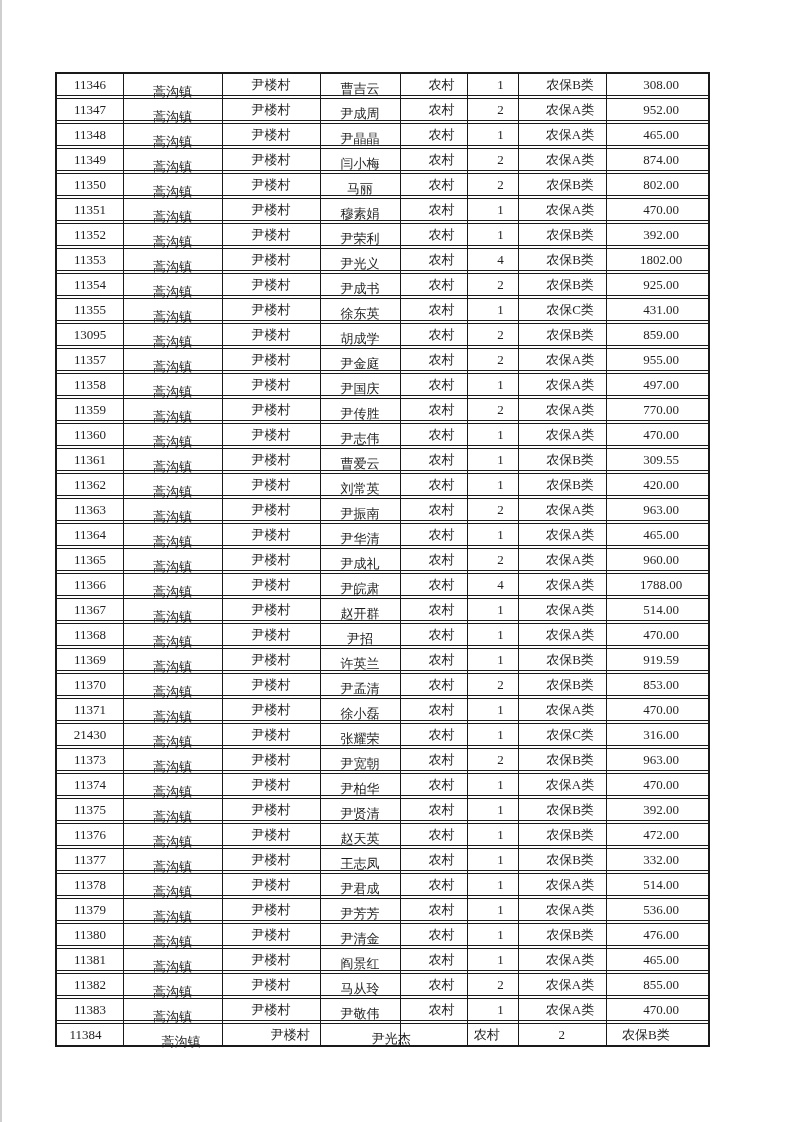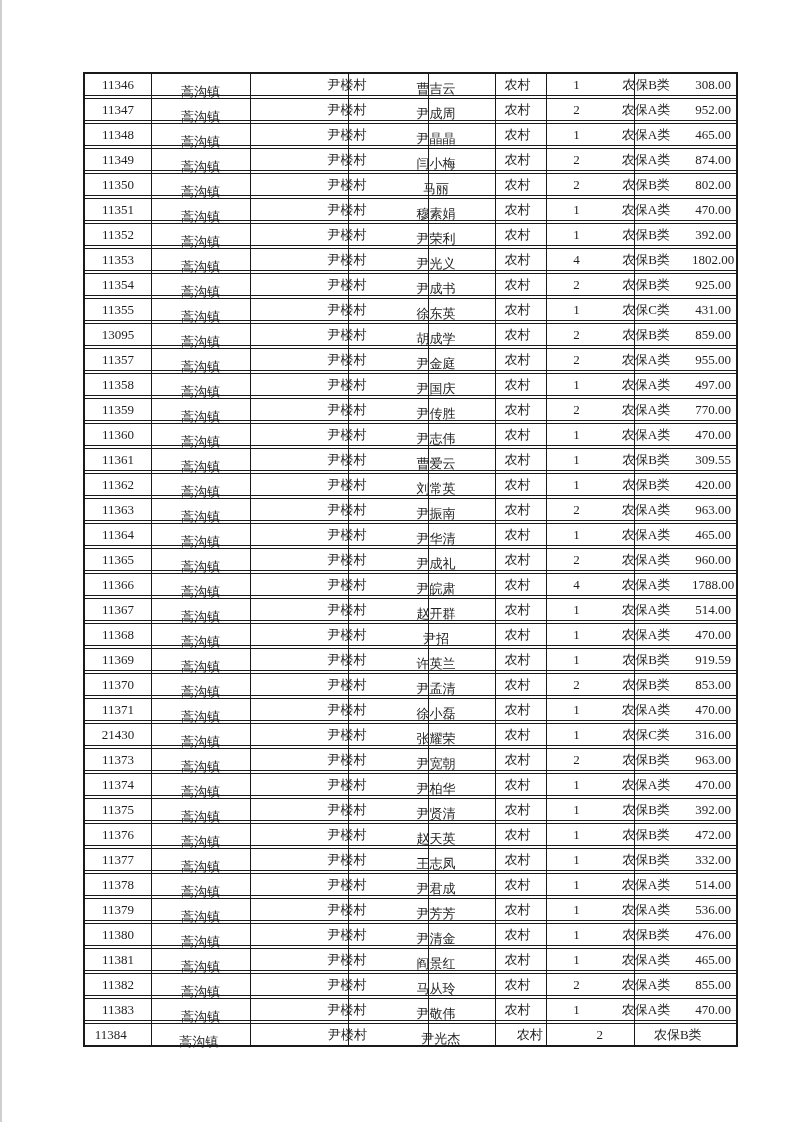--- a/index.html
+++ b/index.html
@@ -11,21 +11,21 @@
     overflow: hidden;
   }
   .page { position: absolute; inset: 0; background: #ffffff; }
   .scan-edge {
     position: absolute; left: 0; top: 0;
     width: 2px; height: 100%;
     background: #cfcfcf;
   }
   .data-table {
     position: absolute;
-    left: 83px; top: 72px;
+    left: 55px; top: 72px;
     width: 655px;
     box-sizing: border-box;
     border: 2px solid #1a1a1a;
     background: #ffffff;
   }
   .rows { position: relative; }
   .vline {
     position: absolute; top: 0; bottom: 0;
     width: 1px; background: #1a1a1a;
     z-index: 2;
@@ -48,21 +48,21 @@
   .cell {
     text-align: center;
     font-size: 13px;
     color: #1f1f1f;
     white-space: nowrap;
     overflow: hidden;
     line-height: 21px;
   }
   .c0 { width: 66px; }
   .c1 { width: 99px; margin-top: 14px; }
-  .c2 { width: 98px; padding-left: 48px; }
+  .c2 { width: 98px; }
   .c3 { width: 80px; margin-top: 8px; }
   .c4 { width: 67px; margin-left: 8px; }
   .c5 { width: 51px; }
   .c6 { width: 88px; }
   .c7 { flex: 1; }
 </style>
 </head>
 <body>
 
 <div class="page">

